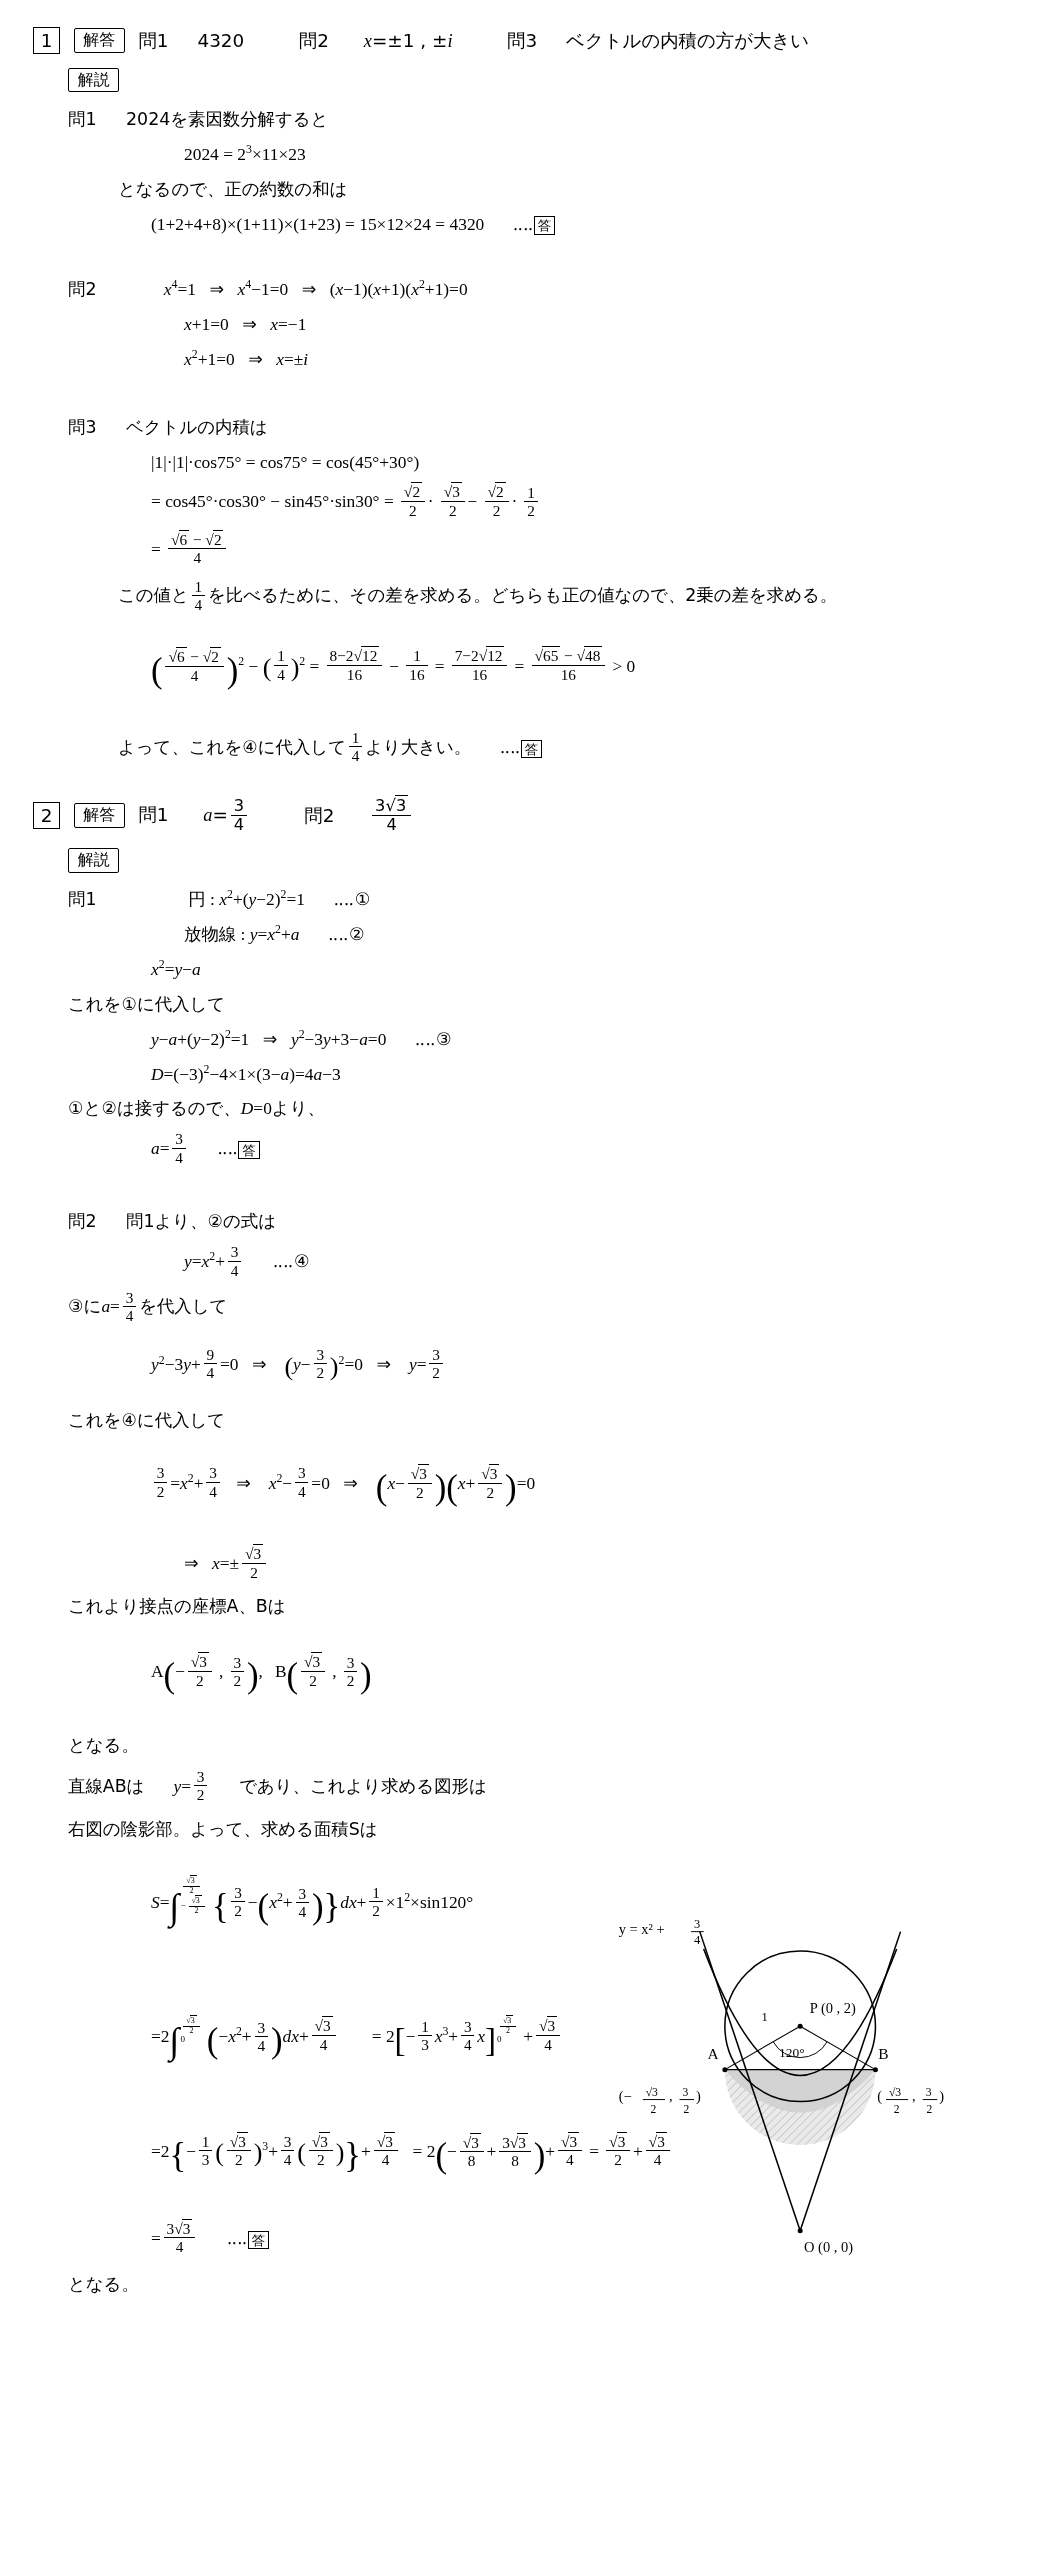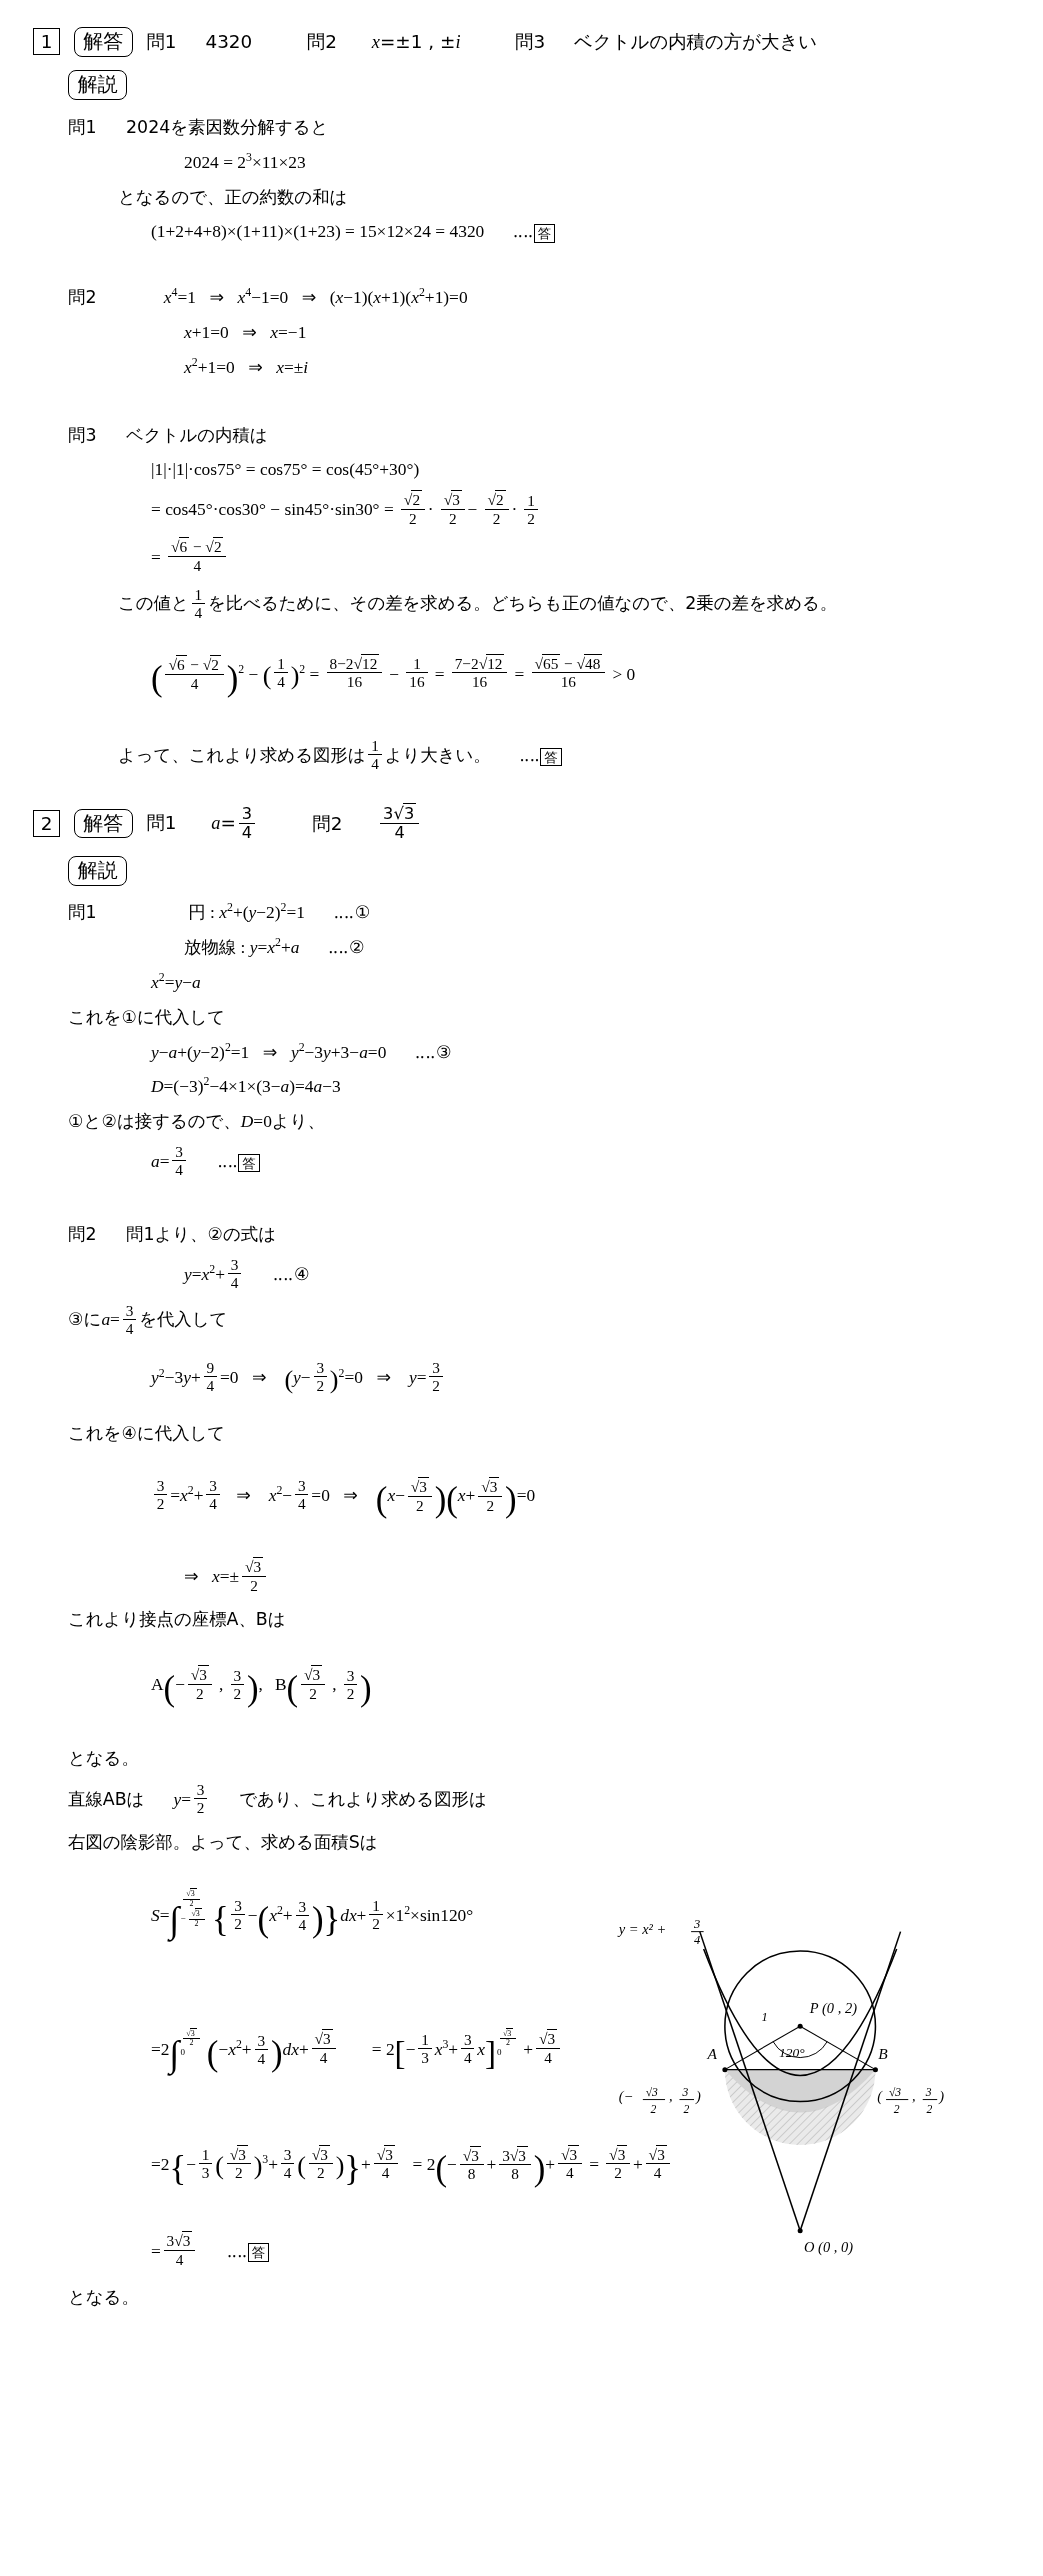--- a/index.html
+++ b/index.html
@@ -15,22 +15,22 @@
   .m { font-family:"Liberation Serif", serif; font-style:italic; }
   .up { font-style:normal; }
   .jp { font-family:"DejaVu Sans", sans-serif; font-style:normal; }
 
   .qnum-box {
     display:inline-block; border:1.5px solid #000; width:25px; height:25px;
     line-height:25px; text-align:center; font-size:18.4px; font-family:"DejaVu Sans", sans-serif;
     vertical-align:middle;
   }
   .tag-round {
-    display:inline-block; border:1.4px solid #000; border-radius:8px;
-    padding:1px 8.7px 1.9px 8.7px; font-size:20px; font-family:"DejaVu Sans", sans-serif;
+    display:inline-block; border:1.4px solid #000; border-radius:2px;
+    padding:1px 8.7px 1.9px 8.7px; font-size:16px; font-family:"DejaVu Sans", sans-serif;
     line-height:1.25; vertical-align:middle;
   }
   .ans-box {
     display:inline-block; border:1.3px solid #000; padding:0px 2.9px; font-size:13.5px;
     font-family:"DejaVu Sans", sans-serif; line-height:1.2; vertical-align:middle;
   }
   .dots { letter-spacing:1px; }
 
   .head-row { display:flex; align-items:center; gap:13.5px; font-size:18.4px; }
   .head-row .item { white-space:nowrap; }
@@ -69,21 +69,21 @@
   .lim .top { display:block; }
   .lim .bot { display:block; }
 
   .sp { display:inline-block; width:13.5px; }
   .sp-s { display:inline-block; width:7.7px; }
   .sp-l { display:inline-block; width:29px; }
 
   .sec2 { margin-top:25px; }
 
   
-  .figwrap { position:absolute; right:19.3px;font-style:italic; }
+  .figwrap { position:absolute; right:19.3px; }
   svg text { font-family:"Liberation Serif", serif; }
 </style>
 </head>
 <body>
 
 <div class="page">
 
   <div>
 
     <div class="head-row">
@@ -161,21 +161,21 @@
         <span class="frac"><span class="num">8−2<span class="sqrt"><span class="rad">√</span><span class="rb">12</span></span></span><span class="den">16</span></span>
         −
         <span class="frac"><span class="num">1</span><span class="den">16</span></span>
         =
         <span class="frac"><span class="num">7−2<span class="sqrt"><span class="rad">√</span><span class="rb">12</span></span></span><span class="den">16</span></span>
         =
         <span class="frac"><span class="num"><span class="sqrt"><span class="rad">√</span><span class="rb">65</span></span> − <span class="sqrt"><span class="rad">√</span><span class="rb">48</span></span></span><span class="den">16</span></span>
         &gt; 0
       </div>
       <div class="line ind2" style="line-height:2.8">
-        <span class="jp">よって、これより求める図形は</span><span class="frac"><span class="num">1</span><span class="den">4</span></span><span class="jp">より大きい。</span><span class="sp-l"></span><span class="dots">‥‥</span><span class="ans-box">答</span>
+        <span class="jp">よって、これを④に代入して</span><span class="frac"><span class="num">1</span><span class="den">4</span></span><span class="jp">より大きい。</span><span class="sp-l"></span><span class="dots">‥‥</span><span class="ans-box">答</span>
       </div>
     </div>
   </div>
 
   <div class="sec2">
 
     <div class="head-row">
       <span class="qnum-box">2</span>
       <span class="tag-round">解答</span>
       <span class="item jp">

